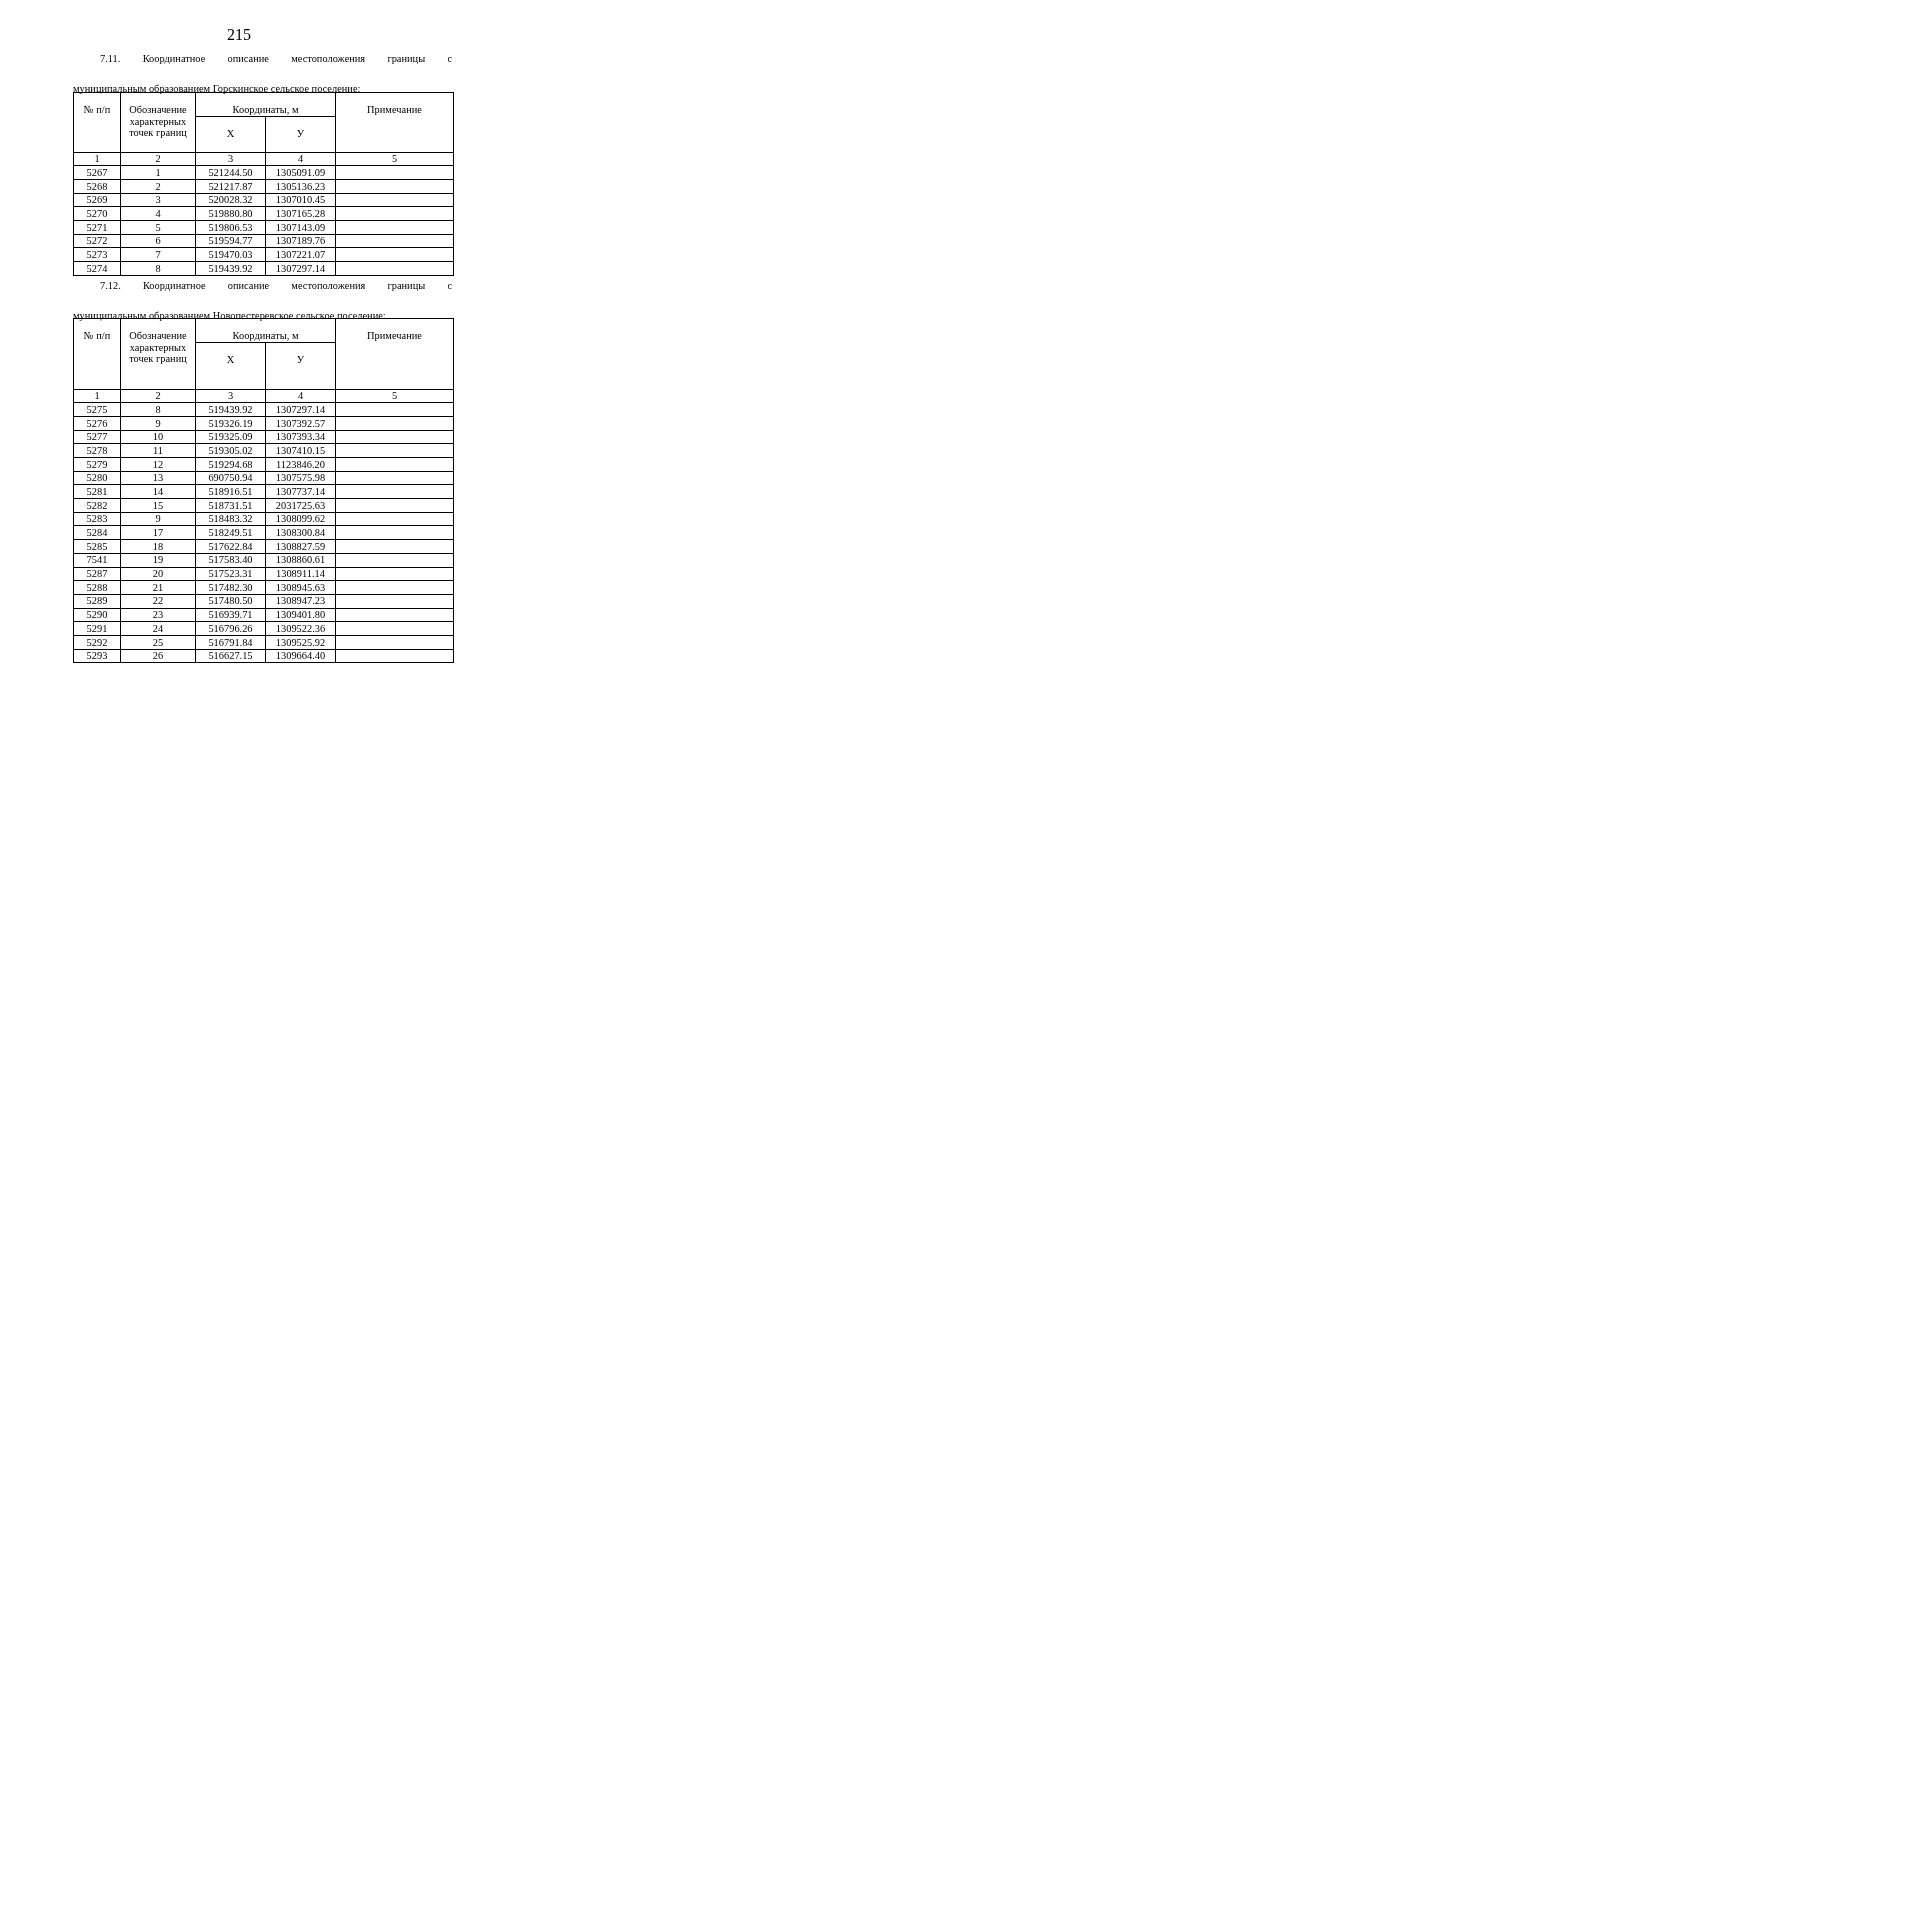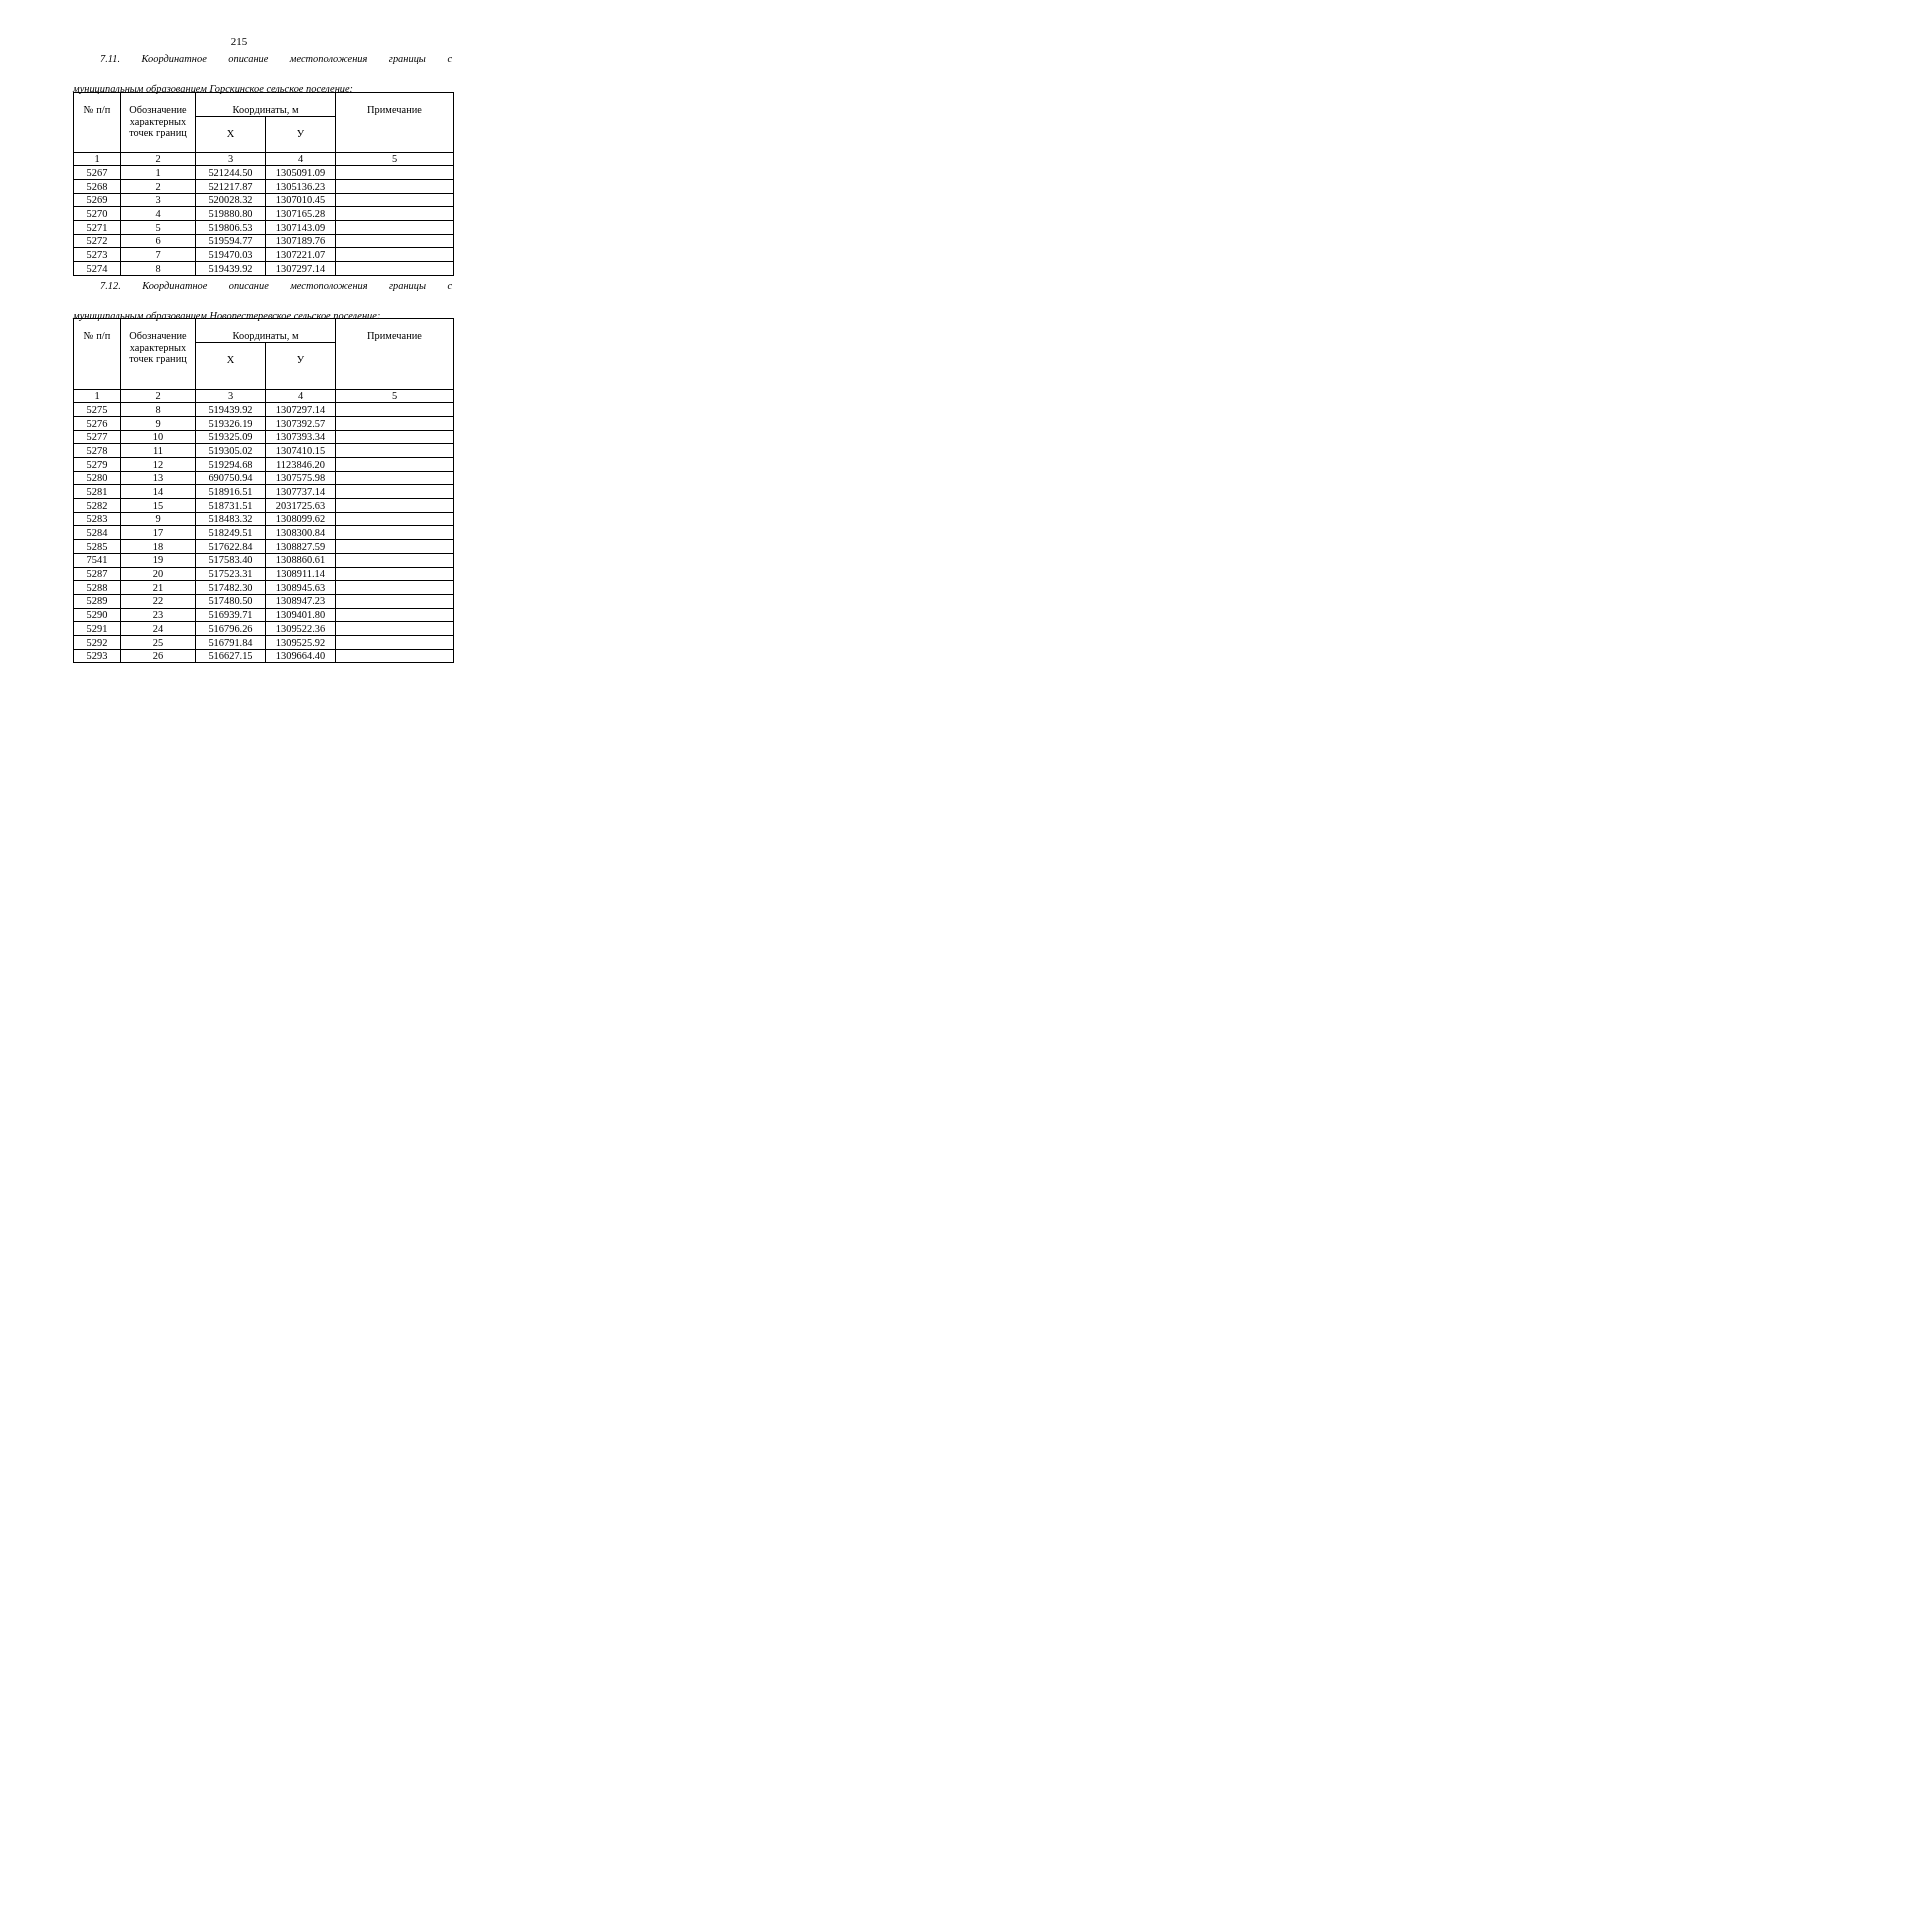--- a/index.html
+++ b/index.html
@@ -10,30 +10,28 @@
       font-family: "Liberation Serif", "DejaVu Serif", serif;
       color: #000;
       overflow: hidden;
     }
     .page-number {
       position: absolute;
       top: 26px;
       left: 0;
       width: 478px;
       text-align: center;
-      font-size: 11px;
-      margin-top: 9px;
+      font-size: 16px;
     }
     .section-title {
       position: absolute;
       left: 73px;
       width: 379px;
       font-size: 10.4px;
       line-height: 14px;
-      font-style: italic;
     }
     .section-title .line1 {
       display: block;
       text-align: justify;
       text-align-last: justify;
       text-indent: 27px;
     }
     .section-title .line2 { display: block; margin-top: 16px; }
     table.coords {
       position: absolute;

